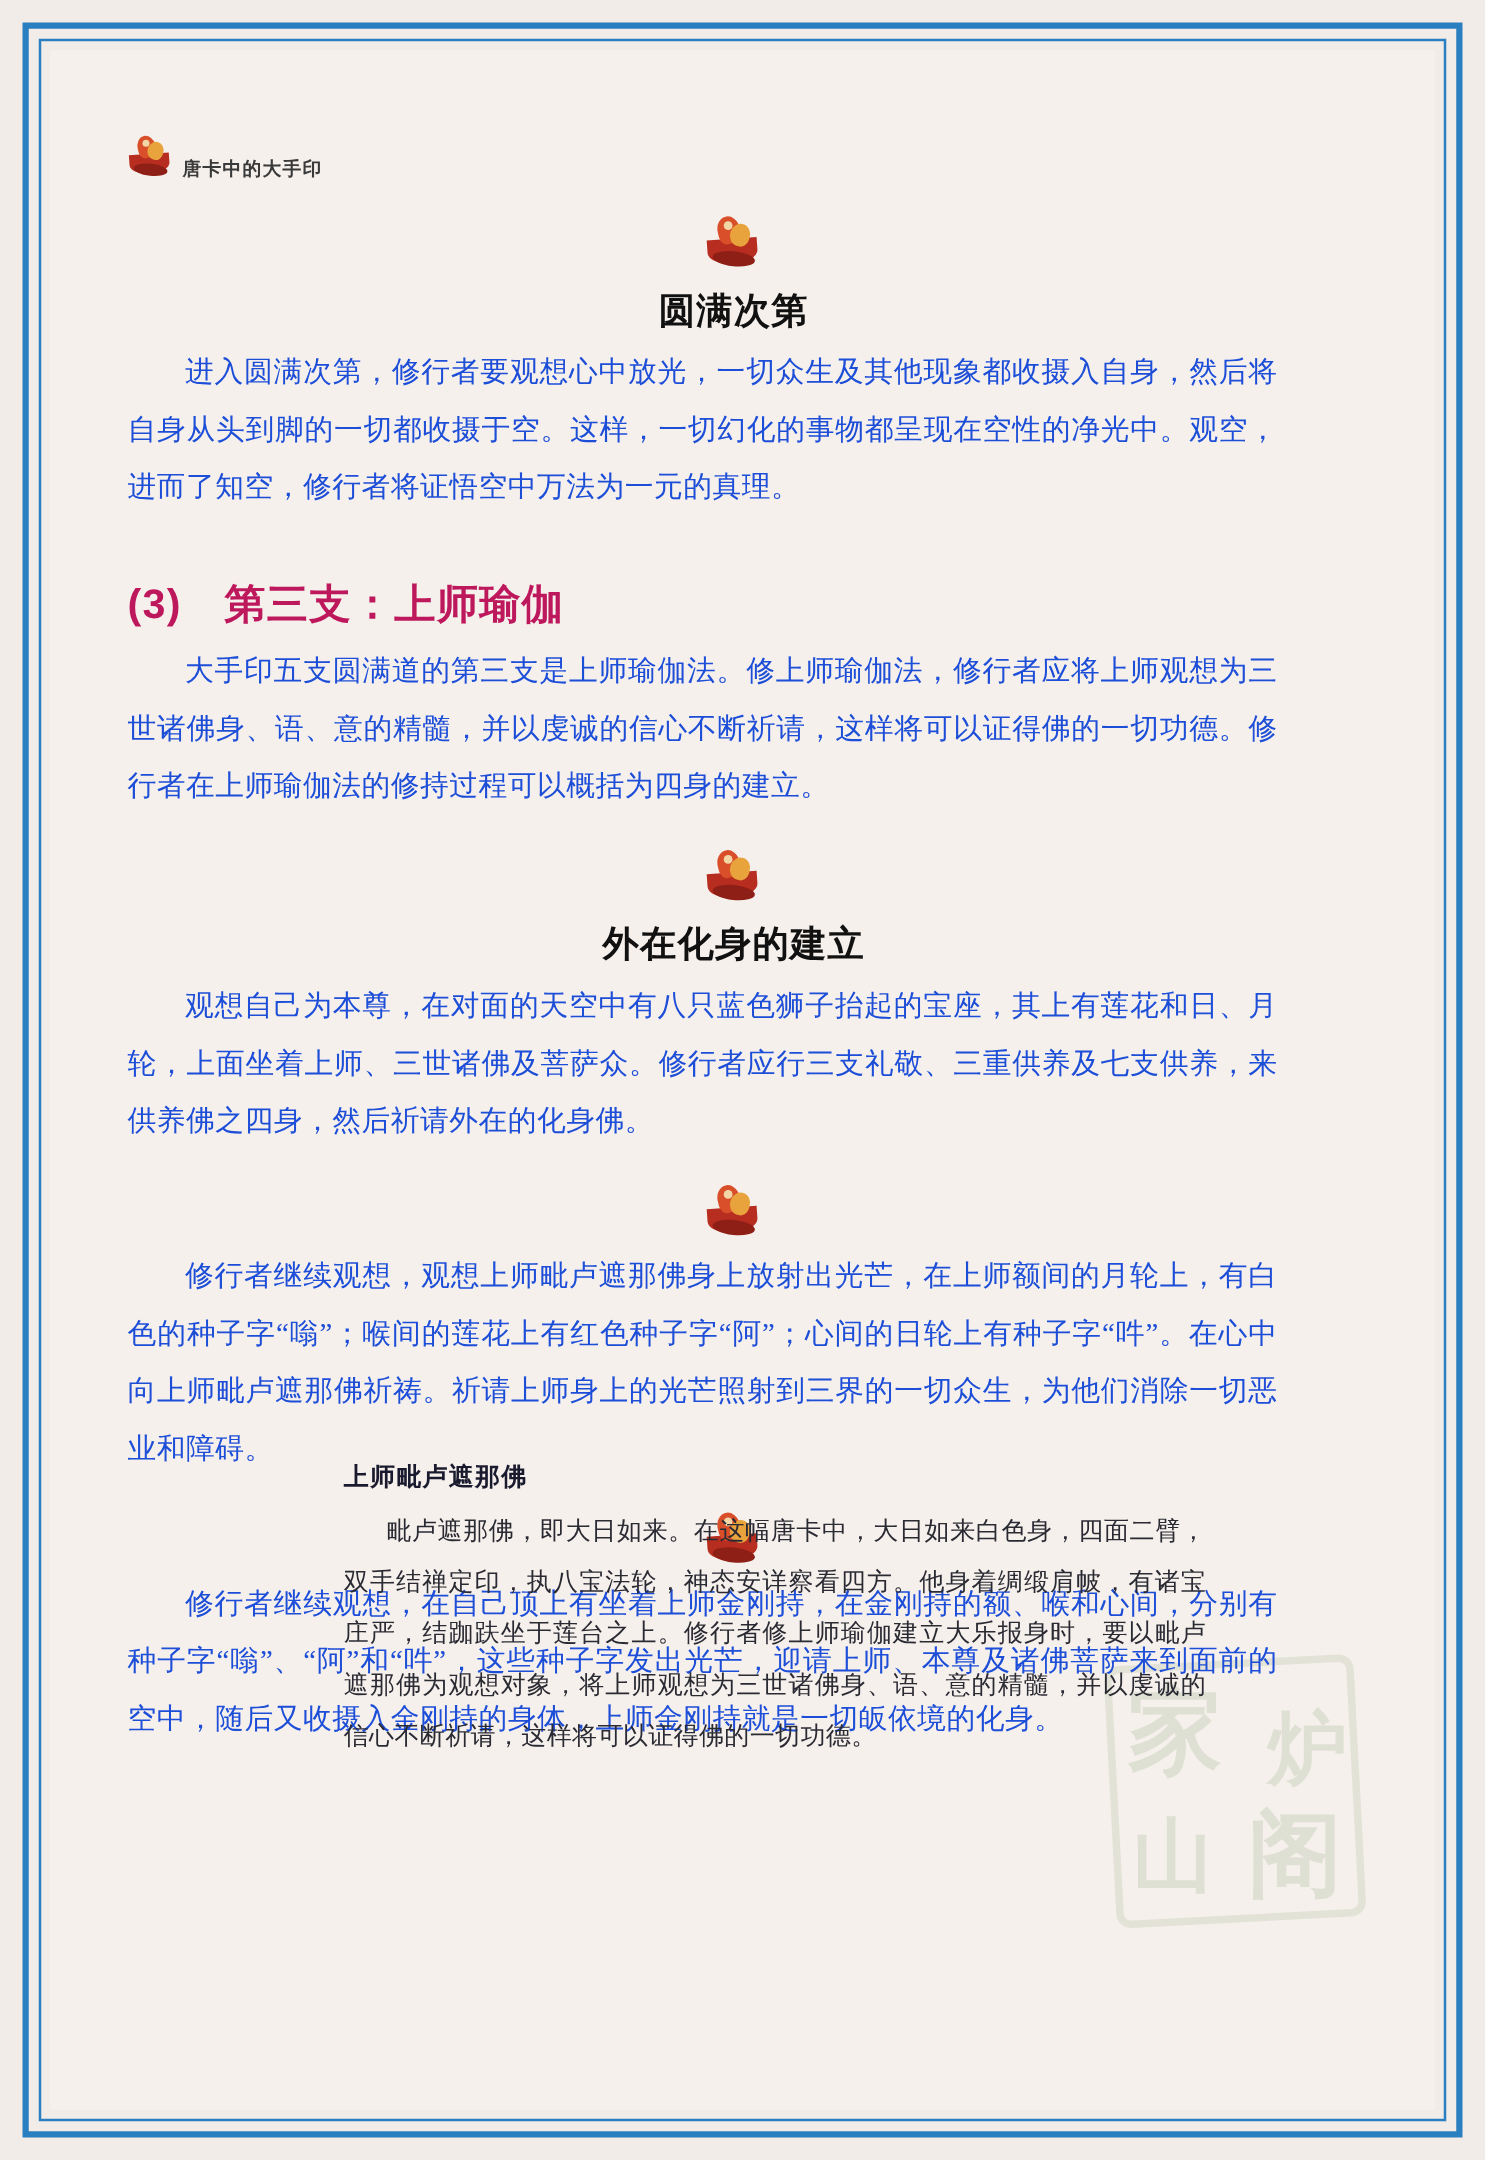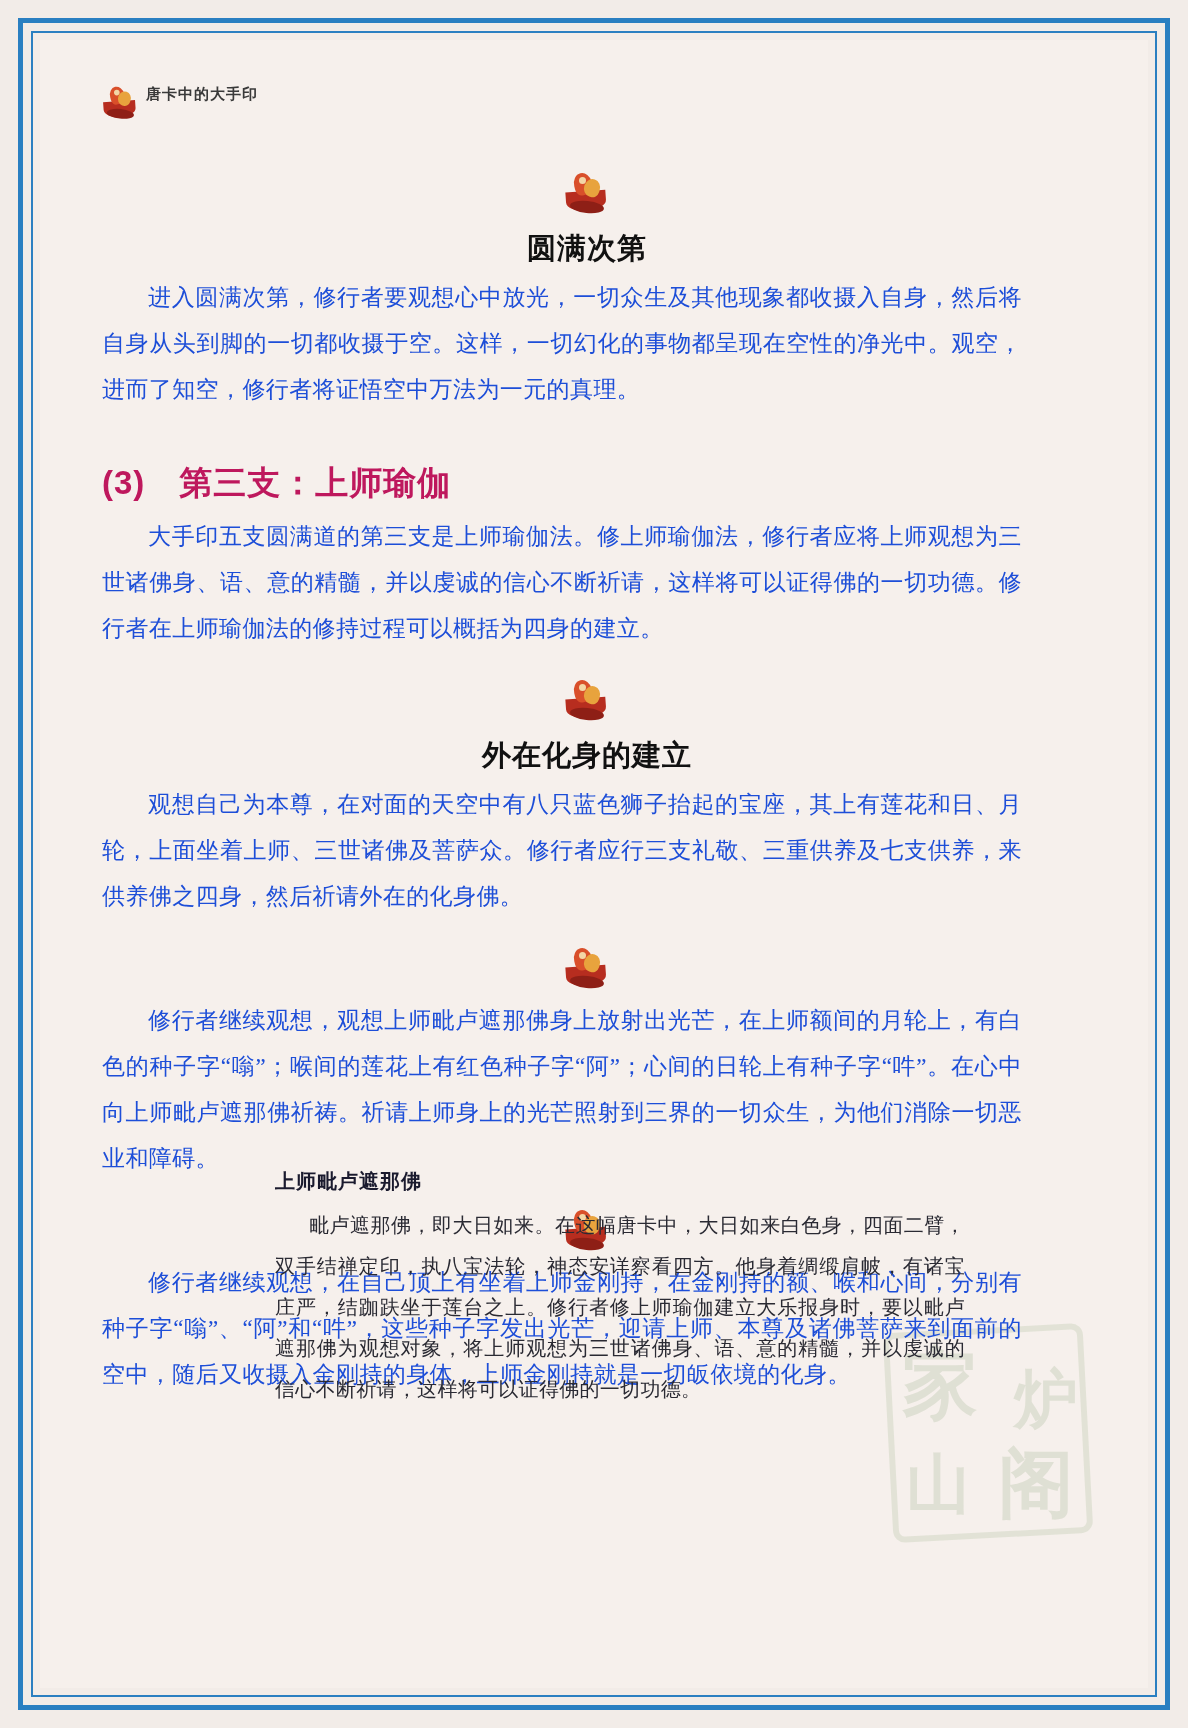--- a/index.html
+++ b/index.html
@@ -43,21 +43,21 @@
   .content {
     position: absolute;
     left: 62px;
     top: 45px;
     width: 920px;
   }
 
   
   .runhead {
     display: flex;
-    align-items: flex-start;
+    align-items: flex-end;
     gap: 10px;
     height: 60px;
   }
   .runhead .label {
     font-size: 15px;
     color: #3a3a3a;
     letter-spacing: 1px;
     font-family: "Liberation Sans", sans-serif;
     font-weight: bold;
   }

